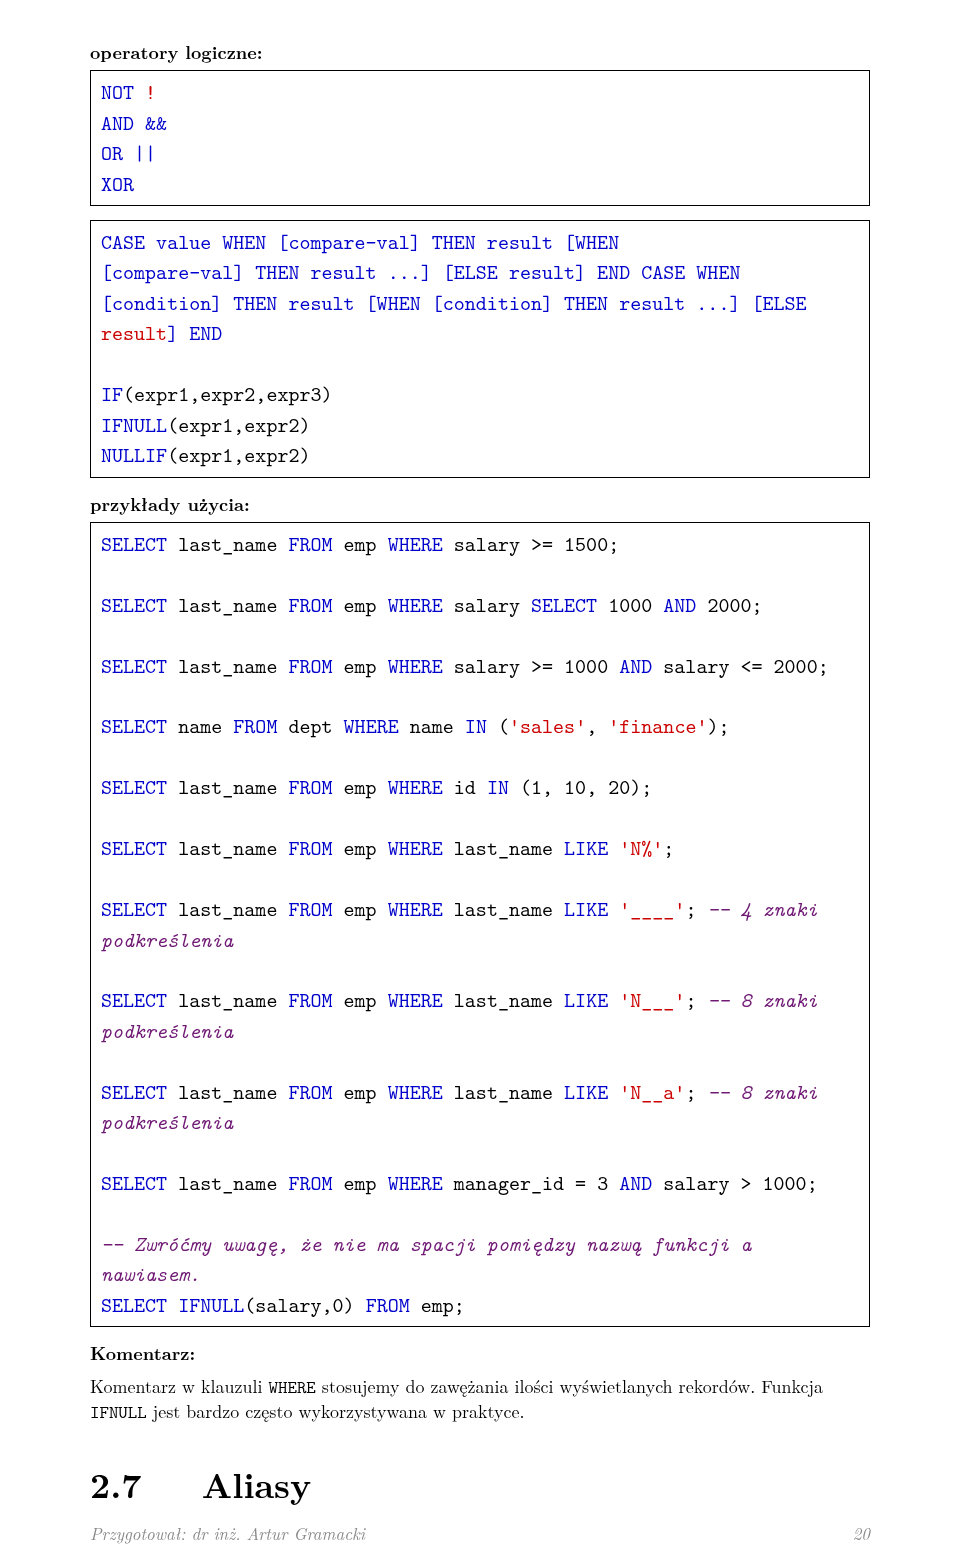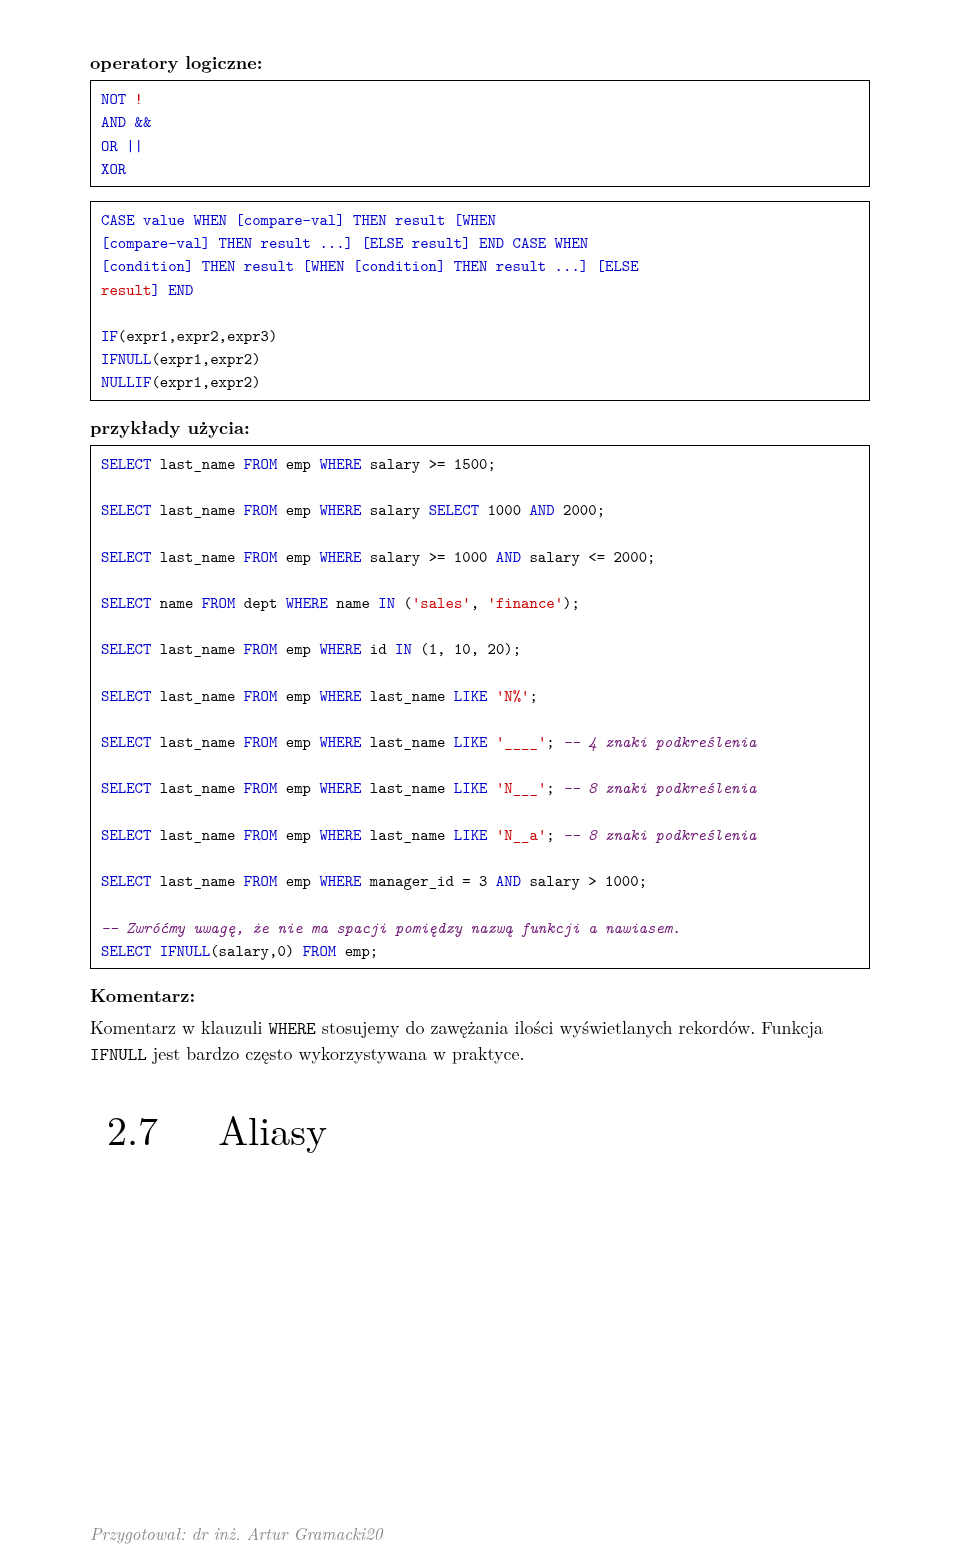--- a/index.html
+++ b/index.html
@@ -8,52 +8,52 @@
     font-size: 18px;
     line-height: 1.35;
     color: #000;
     background: #fff;
     width: 960px;
     margin: 0;
     padding: 0;
     box-sizing: border-box;
   }
   .page {
-    padding: 40px 90px 30px 90px;
+    padding: 30px 90px 30px 90px;
     position: relative;
     min-height: 1565px;
     box-sizing: border-box;
   }
   .bold-heading {
     font-weight: bold;
     margin: 10px 0 6px 0;
   }
   .codebox {
     border: 1px solid #000;
     padding: 6px 10px 6px 10px;
     margin: 6px 0 14px 0;
     font-family: "Latin Modern Mono", "Courier New", monospace;
-    font-size: 16px;
+    font-size: 21px;
     line-height: 1.45;
     white-space: pre-wrap;
   }
   .mono { font-family: "Latin Modern Mono", "Courier New", monospace; }
   .kw   { color: #0000cc; }     
   .lit  { color: #cc0000; }     
   .cmt  { color: #701a75; font-style: italic; }
-  h2.section { font-weight: normal; font-size: 40px; margin: 36px 0 10px 17px; }
+  h2.section { font-weight: bold; font-size: 35px; margin: 36px 0 10px 0; }
   .footer {
     position: absolute;
     bottom: 20px;
     left: 90px;
     right: 90px;
     font-style: italic;
     color: #888;
     display: flex;
-    justify-content: flex-start;
+    justify-content: space-between;
     font-size: 17px;
   }
   p { margin: 8px 0; }
 </style>
 </head>
 <body>
 
 <div class="page">
 
   <div class="bold-heading">operatory logiczne:</div>

